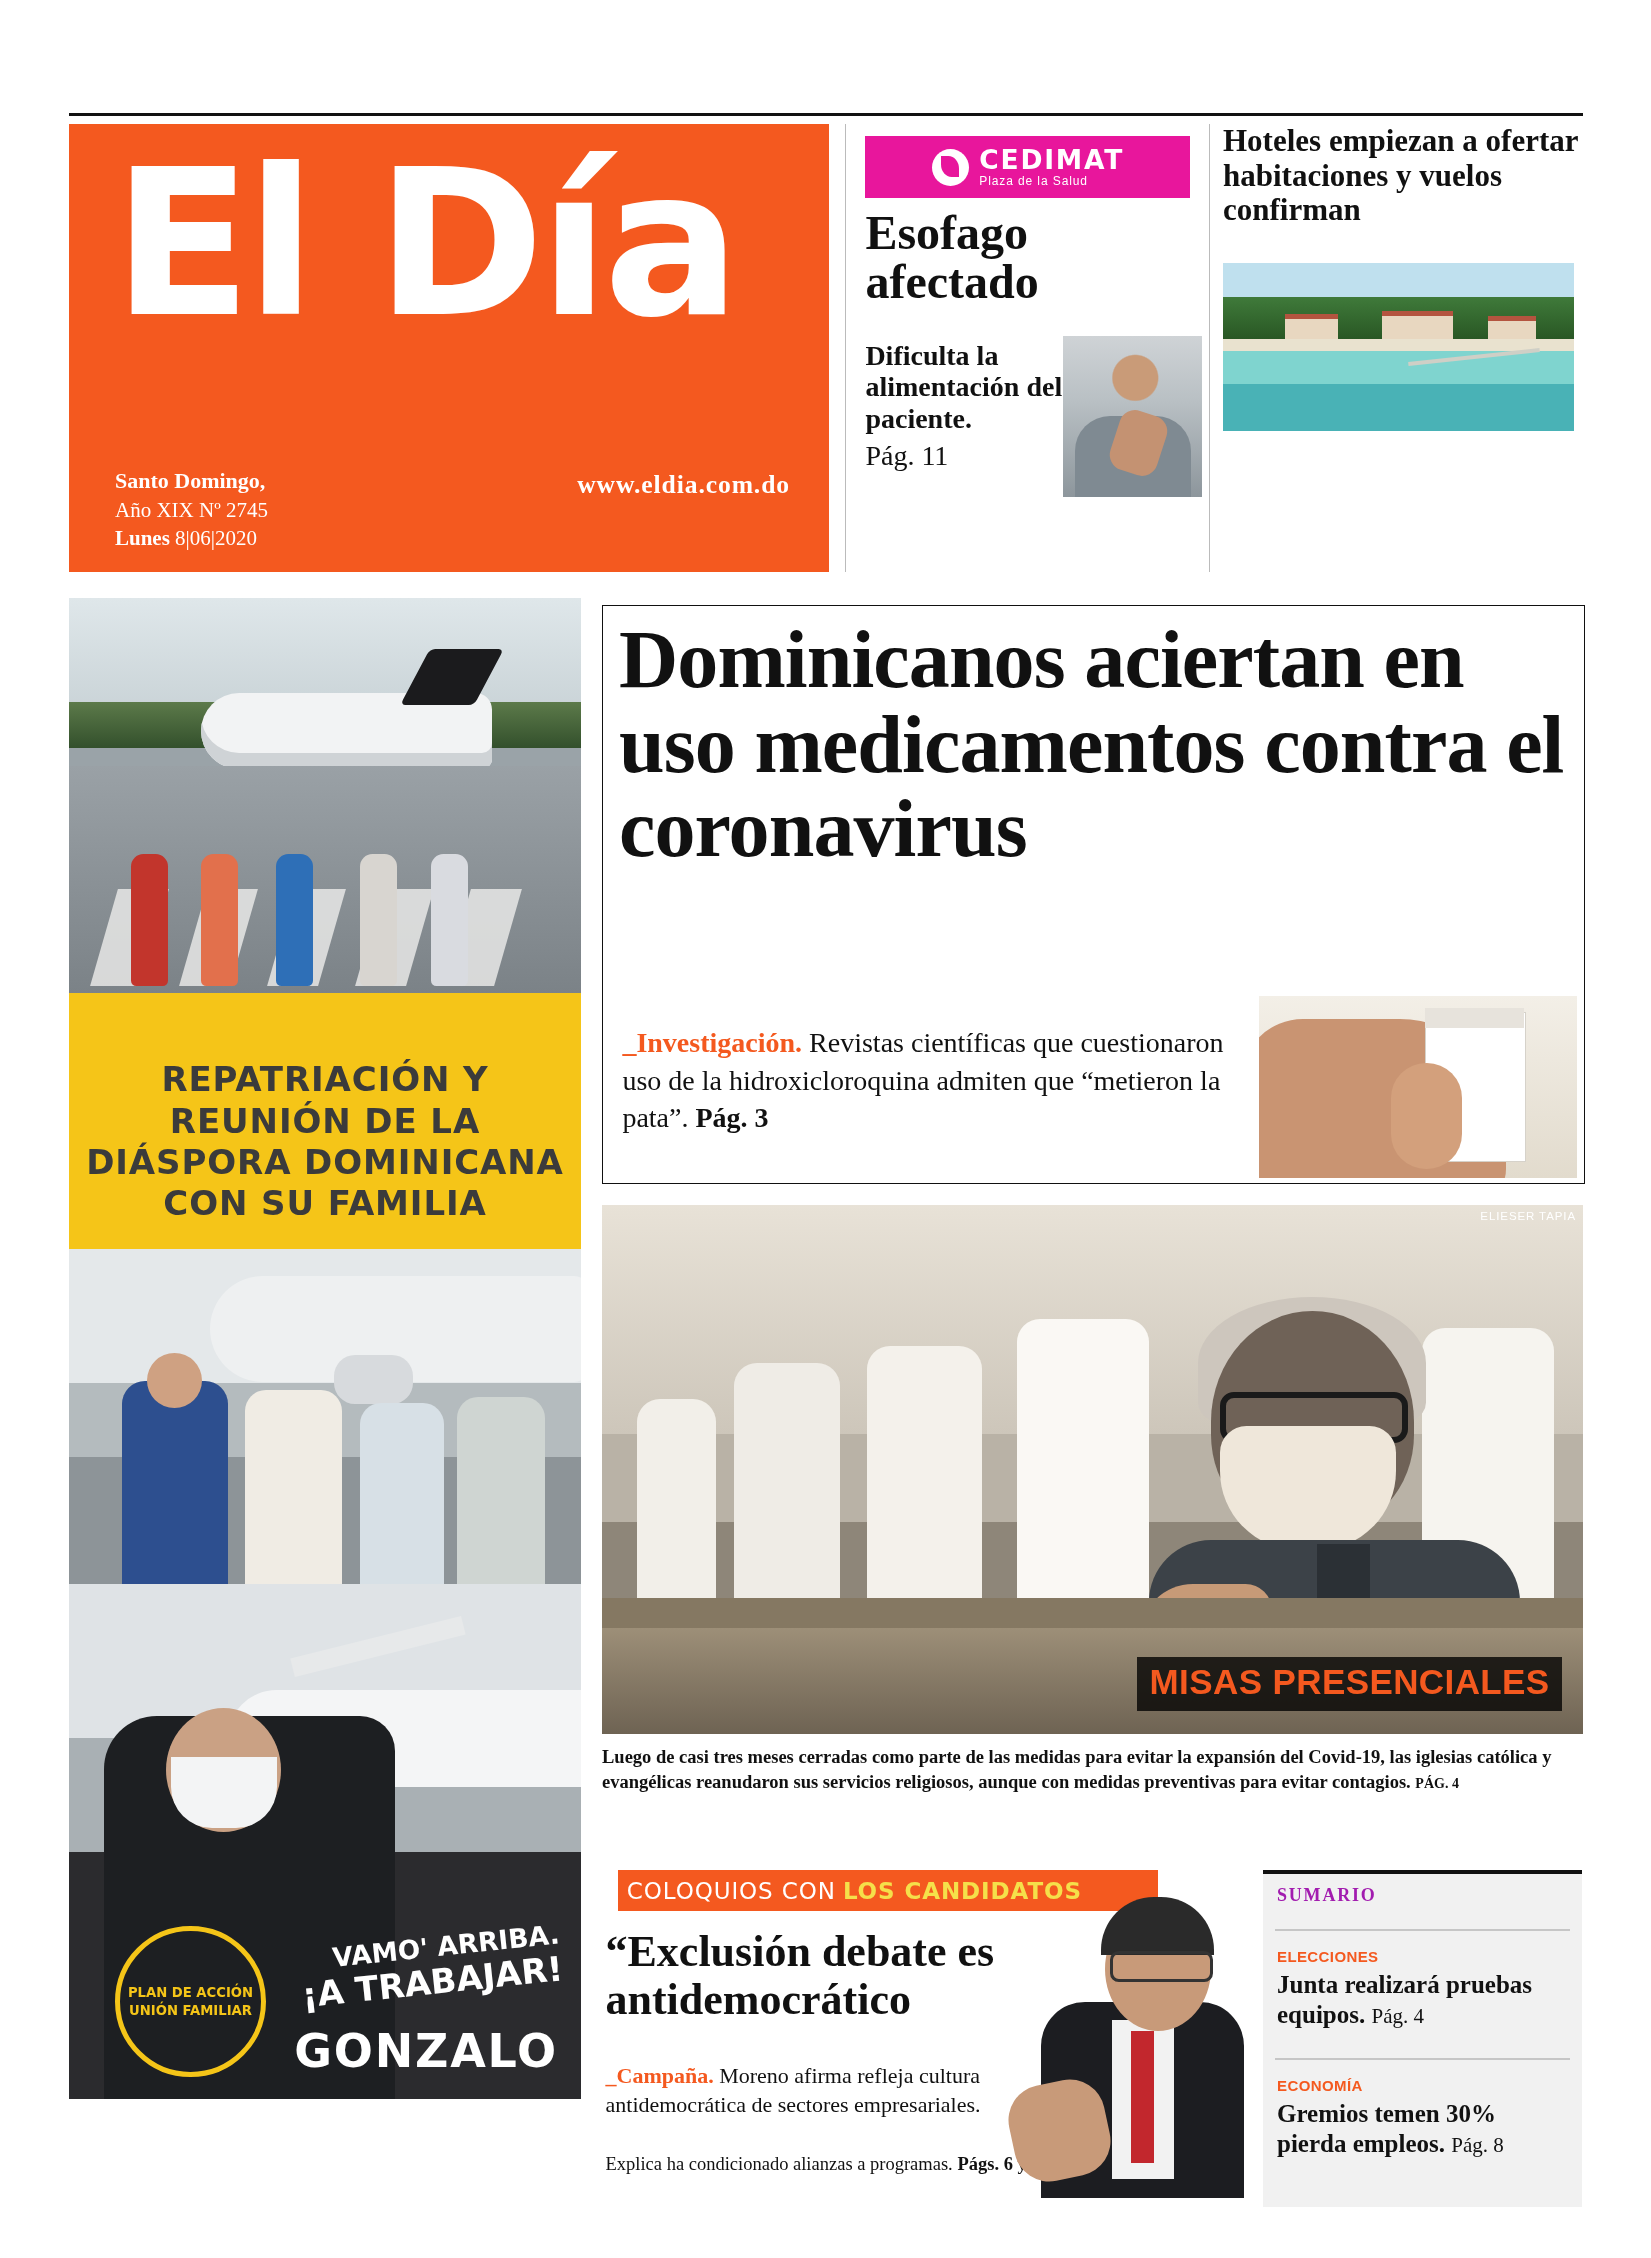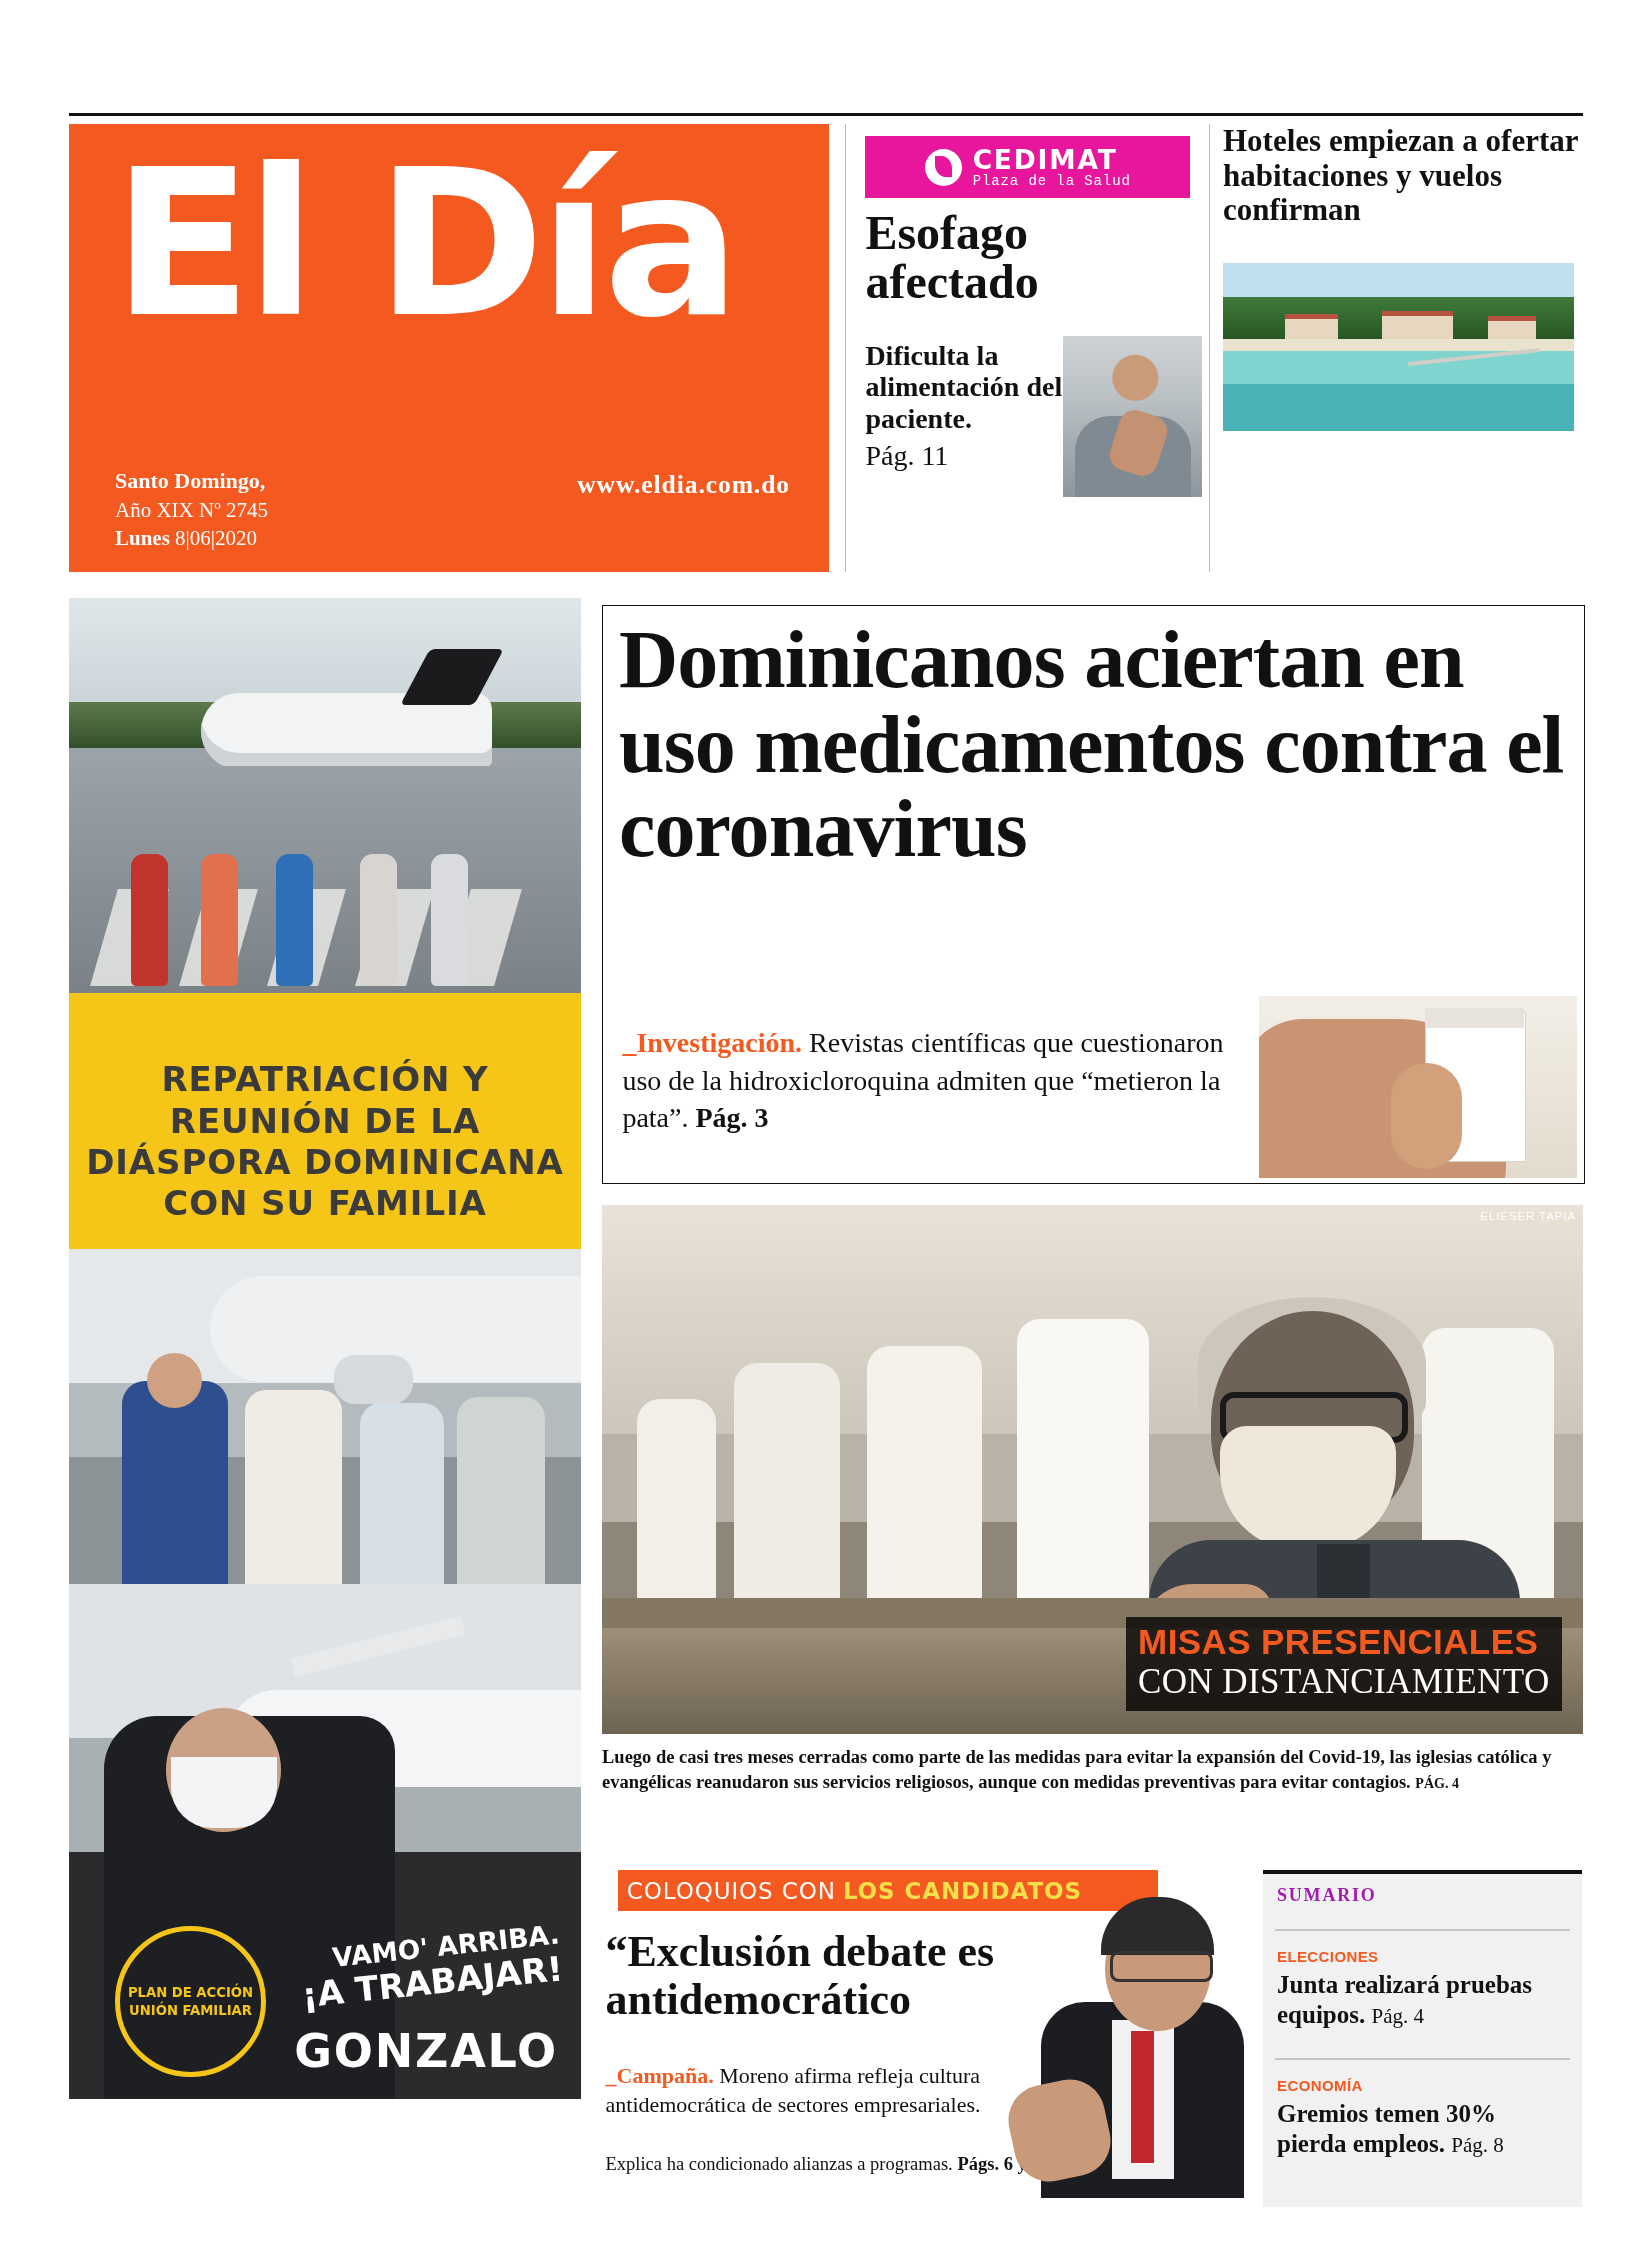--- a/index.html
+++ b/index.html
@@ -124,22 +124,22 @@
   }
   .cedimat-banner .words { color: #fff; line-height: 1.05; }
   .cedimat-banner .w1 {
     font-family: "DejaVu Sans", sans-serif;
     font-weight: bold;
     font-size: 26.5px;
     letter-spacing: 1.8px;
     text-align: right;
   }
   .cedimat-banner .w2 {
-    font-family: Liberation Mono, monospace;
-    font-size: 14px;
+    font-family: Liberation Sans, sans-serif;
+    font-size: 12px;
     letter-spacing: 0.9px;
   }
   .cedimat-head {
     position: absolute;
     left: 19.4px;
     top: 85px;
     width: 335px;
     font-family: "Liberation Serif", serif;
     font-weight: bold;
     font-size: 48px;
@@ -659,21 +659,20 @@
     <span class="glasses"></span>
     <span class="bigmask"></span>
     <span class="body"></span>
     <span class="strap"></span>
     <span class="hands"></span>
     <span class="pew2"></span>
     <span class="pew"></span>
     <span class="credit">ELIESER TAPIA</span>
     <div class="mass-label">
       <div class="l1">MISAS PRESENCIALES</div>
-      <div class="l2">CON DISTANCIAMIENTO</div>
     </div>
   </div>
 
   <div class="mass-caption">
     <span>Luego de casi tres meses cerradas como parte de las medidas para evitar la expansión del Covid-19, las iglesias católica y evangélicas reanudaron sus servicios religiosos, aunque con medidas preventivas para evitar contagios.</span>
     <span class="pg">PÁG. 4</span>
   </div>
 
   <div class="coloquios">
     <div class="col-bar">

